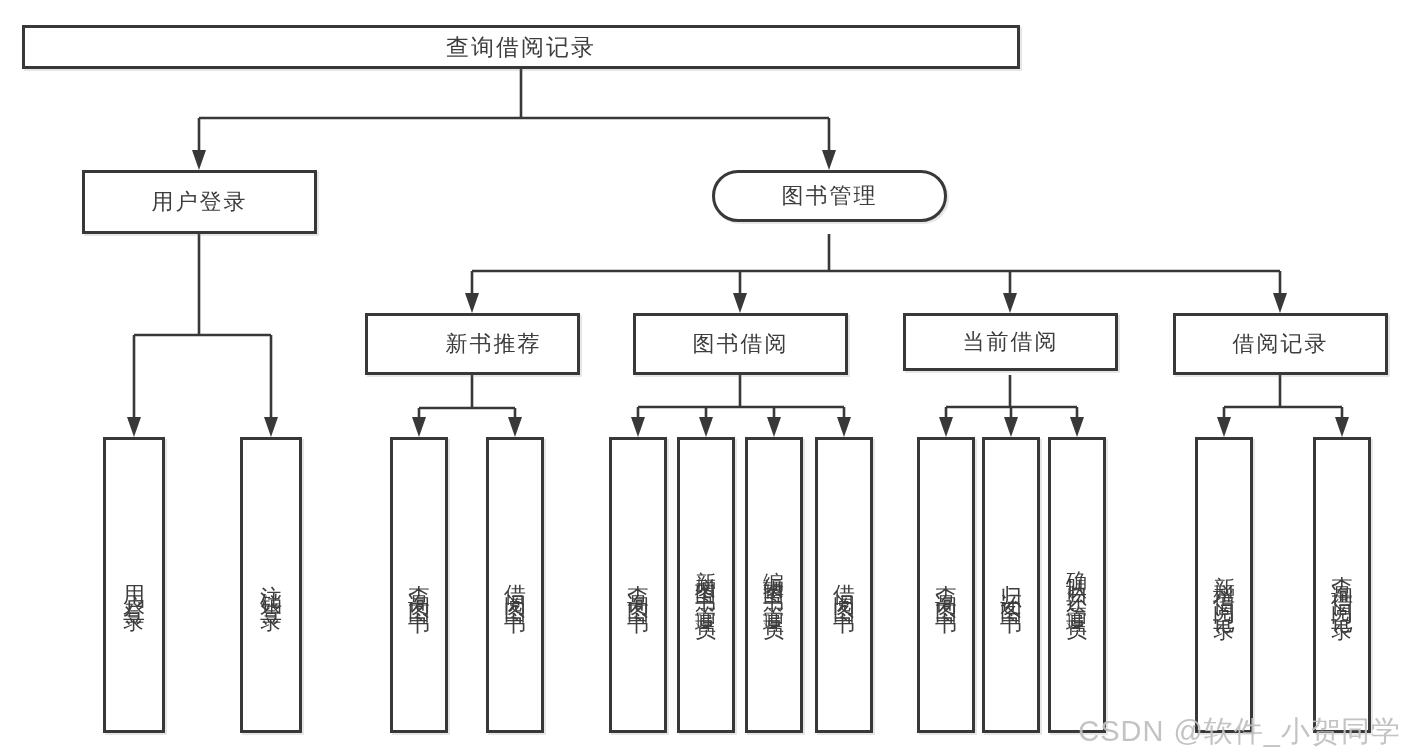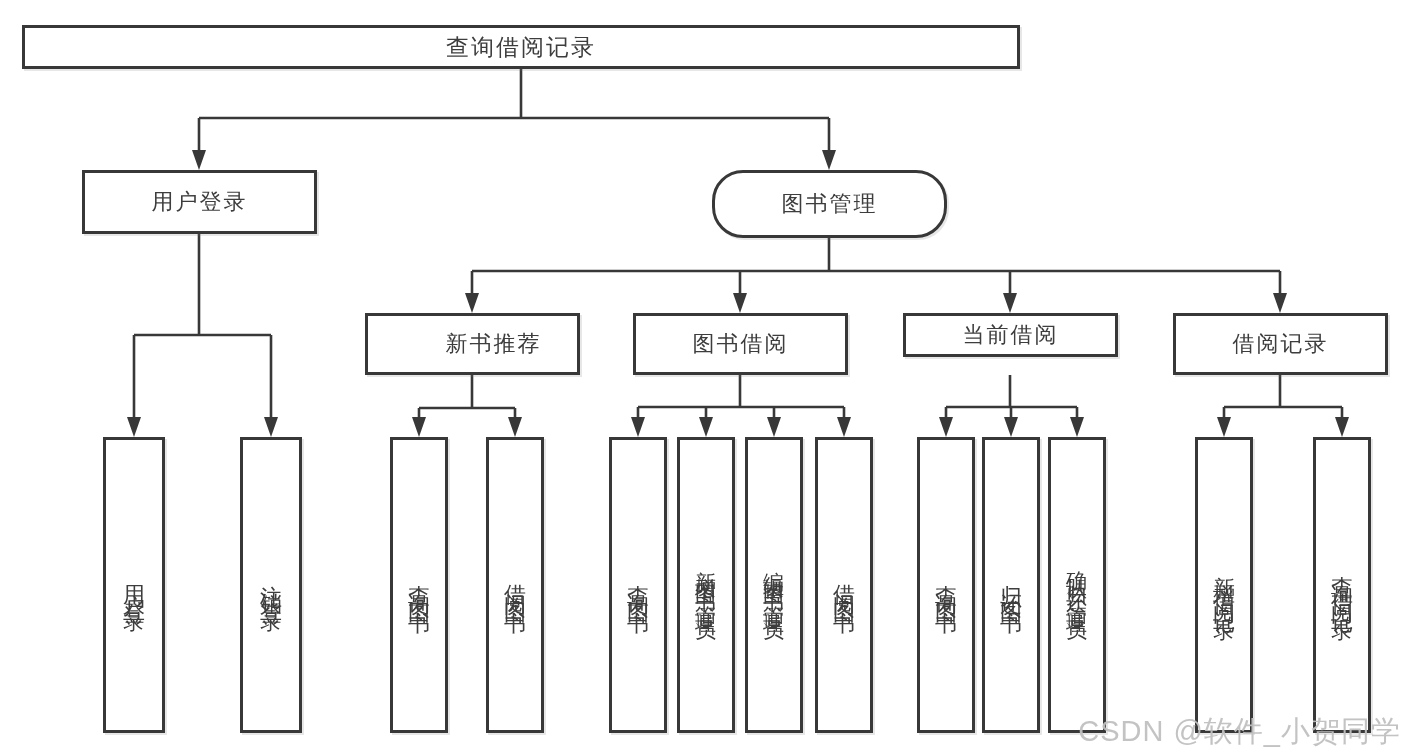--- a/index.html
+++ b/index.html
@@ -88,31 +88,31 @@
       </g>
   </svg>
 
   <div class="node root" style="left:22px;top:25px;width:998px;height:44px;">
     <span class="hlabel">查询借阅记录</span>
   </div>
 
   <div class="node" style="left:82px;top:170px;width:235px;height:64px;">
     <span class="hlabel">用户登录</span>
   </div>
-  <div class="node" style="left:712px;top:170px;width:235px;height:68px;border-radius:31px;">
+  <div class="node" style="left:712px;top:170px;width:235px;height:52px;border-radius:31px;">
     <span class="hlabel">图书管理</span>
   </div>
 
   <div class="node" style="left:365px;top:313px;width:215px;height:62px;padding-left:42px;">
     <span class="hlabel">新书推荐</span>
   </div>
   <div class="node" style="left:633px;top:313px;width:215px;height:62px;">
     <span class="hlabel">图书借阅</span>
   </div>
-  <div class="node" style="left:903px;top:313px;width:215px;height:44px;">
+  <div class="node" style="left:903px;top:313px;width:215px;height:58px;">
     <span class="hlabel">当前借阅</span>
   </div>
   <div class="node" style="left:1173px;top:313px;width:215px;height:62px;">
     <span class="hlabel">借阅记录</span>
   </div>
 
   <div class="node" style="left:103px;top:437px;width:62px;height:296px;">
     <span class="vlabel">用户登录</span>
   </div>
   <div class="node" style="left:240px;top:437px;width:62px;height:296px;">

